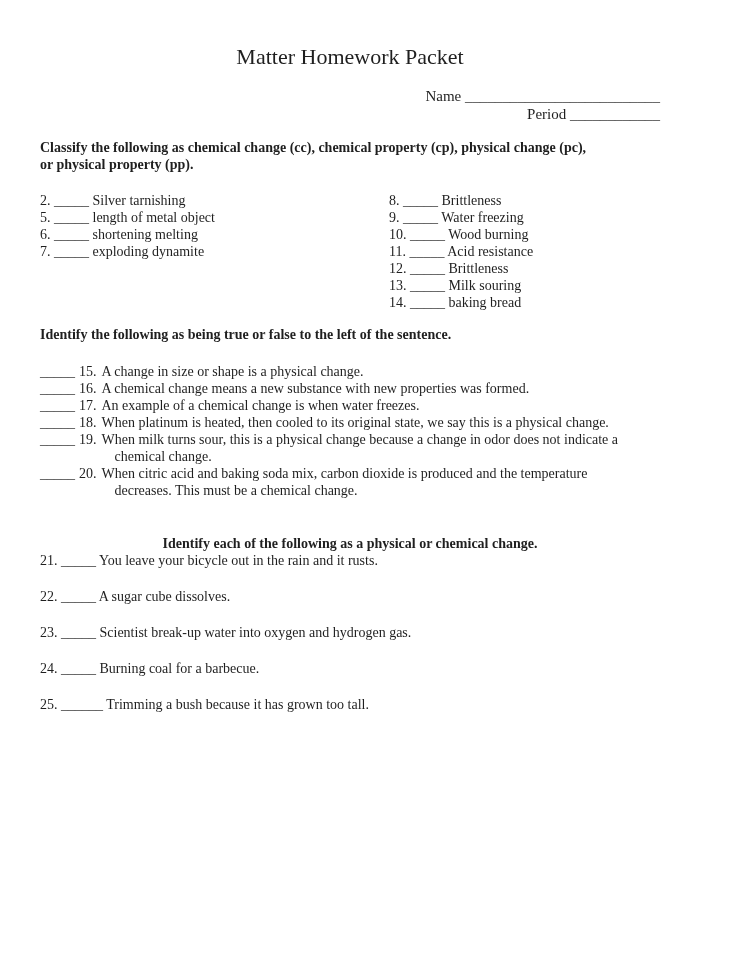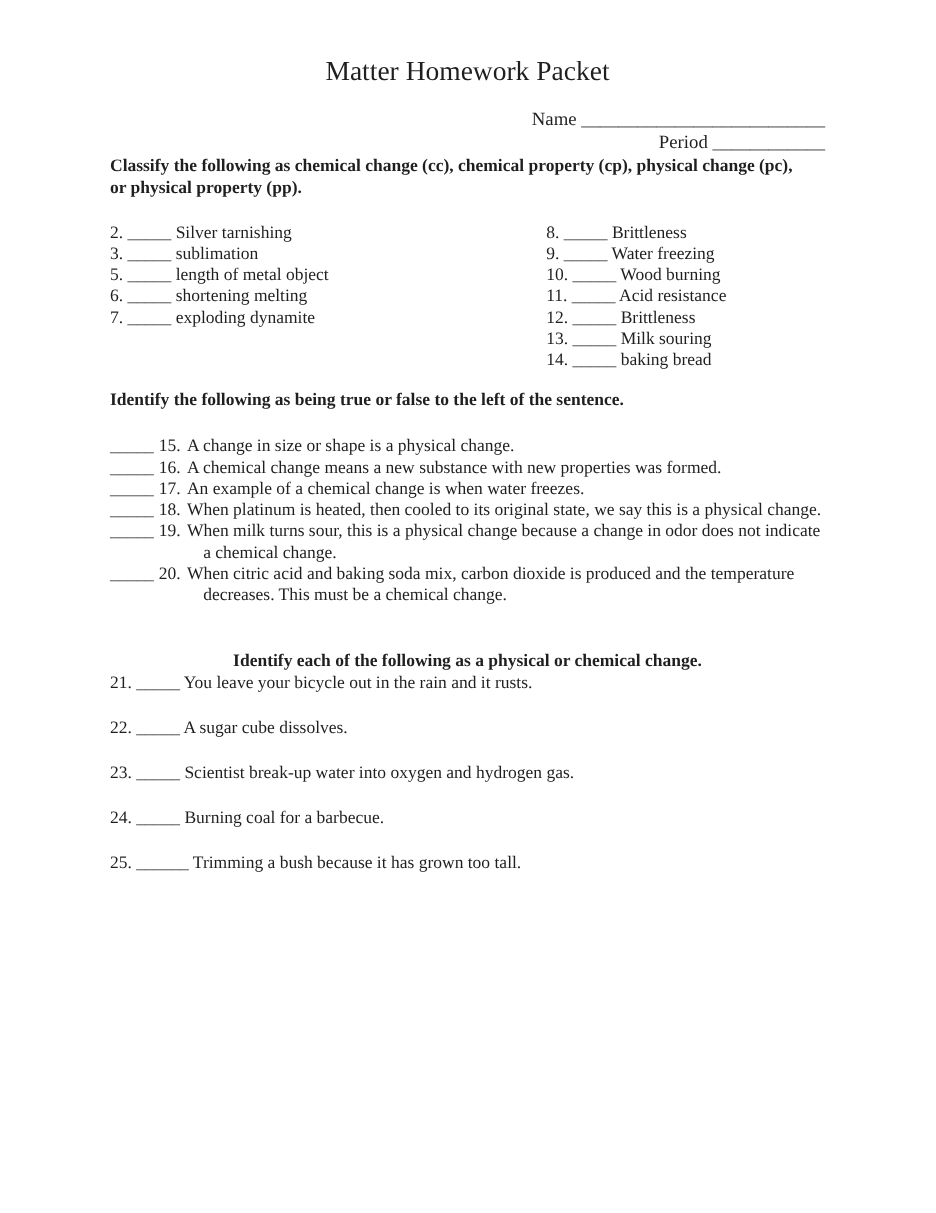--- a/index.html
+++ b/index.html
@@ -6,42 +6,42 @@
   .page {
     position: relative;
     width: 749px;
     height: 822px;
     box-sizing: border-box;
     background: #ffffff;
     color: #1f1f1f;
     font-family: "Liberation Serif", serif;
     font-size: 14px;
     line-height: 17px;
-    padding: 44px 89px 0 88px;
+    padding: 44px 89px 0 40px;
     overflow: hidden;
   }
   .doc-title {
     margin: 0;
     font-size: 22px;
     line-height: 26px;
     font-weight: normal;
     text-align: center;
   }
   .name-block { margin-top: 17px; font-size: 15px; line-height: 18px; }
   .name-line, .period-line { text-align: right; white-space: nowrap; }
   .blank { letter-spacing: 0; color: #3a3a3a; text-align: center; }
   .ws-title {
     margin: 25px 0 0 0;
     font-size: 16.5px;
     line-height: 19px;
     font-weight: bold;
     text-align: center;
   }
   .instructions {
-    margin: 2px 0 0 0;
+    margin: 16px 0 0 0;
     font-weight: bold;
     max-width: 562px;
   }
   .classify-list { display: flex; margin-top: 19px; }
   .col-left { width: 349px; flex: 0 0 349px; }
   .col-right { flex: 1; }
   .c-item { white-space: nowrap; }
   .tf-header { margin: 15px 0 0 0; font-weight: bold; }
   .tf-list { margin-top: 20px; }
   .tf-item { display: flex; align-items: baseline; }
@@ -62,21 +62,20 @@
     <div class="name-line"><span>Name</span> <span class="blank">__________________________</span></div>
     <div class="period-line"><span>Period</span> <span class="blank">____________</span></div>
   </div>
 
 
   <p class="instructions">Classify the following as chemical change (cc), chemical property (cp), physical change (pc), or physical property (pp).</p>
 
   <div class="classify-list">
     <div class="col-left">
       <div class="c-item"><span>2.</span> <span class="blank">_____</span> <span>Silver tarnishing</span></div>
-      <div class="c-item"><span>3.</span> <span class="blank">_____</span> <span>sublimation</span></div>
       <div class="c-item"><span>5.</span> <span class="blank">_____</span> <span>length of metal object</span></div>
       <div class="c-item"><span>6.</span> <span class="blank">_____</span> <span>shortening melting</span></div>
       <div class="c-item"><span>7.</span> <span class="blank">_____</span> <span>exploding dynamite</span></div>
     </div>
     <div class="col-right">
       <div class="c-item"><span>8.</span> <span class="blank">_____</span> <span>Brittleness</span></div>
       <div class="c-item"><span>9.</span> <span class="blank">_____</span> <span>Water freezing</span></div>
       <div class="c-item"><span>10.</span> <span class="blank">_____</span> <span>Wood burning</span></div>
       <div class="c-item"><span>11.</span> <span class="blank">_____</span> <span>Acid resistance</span></div>
       <div class="c-item"><span>12.</span> <span class="blank">_____</span> <span>Brittleness</span></div>

